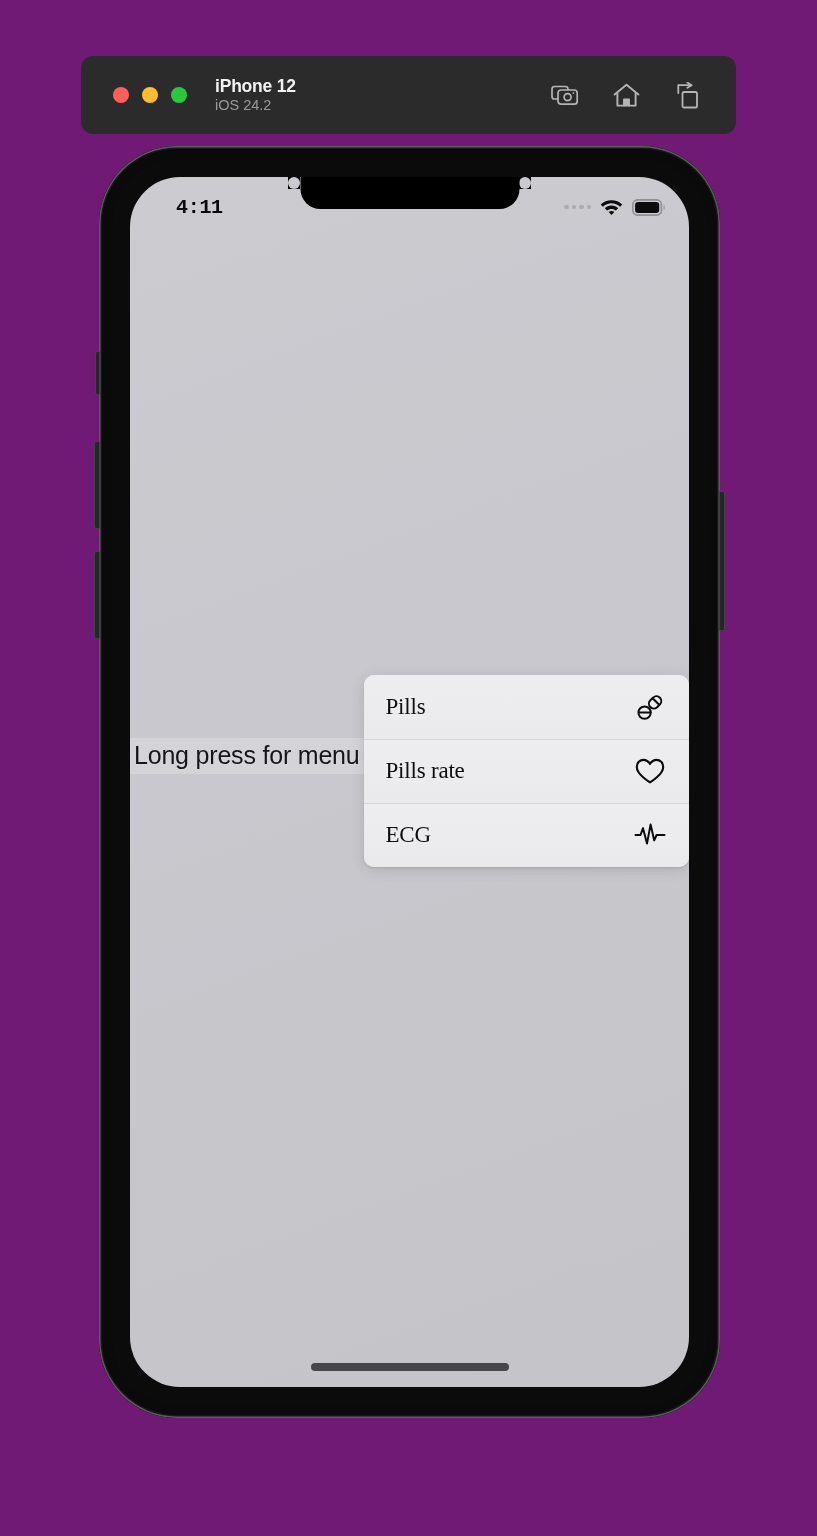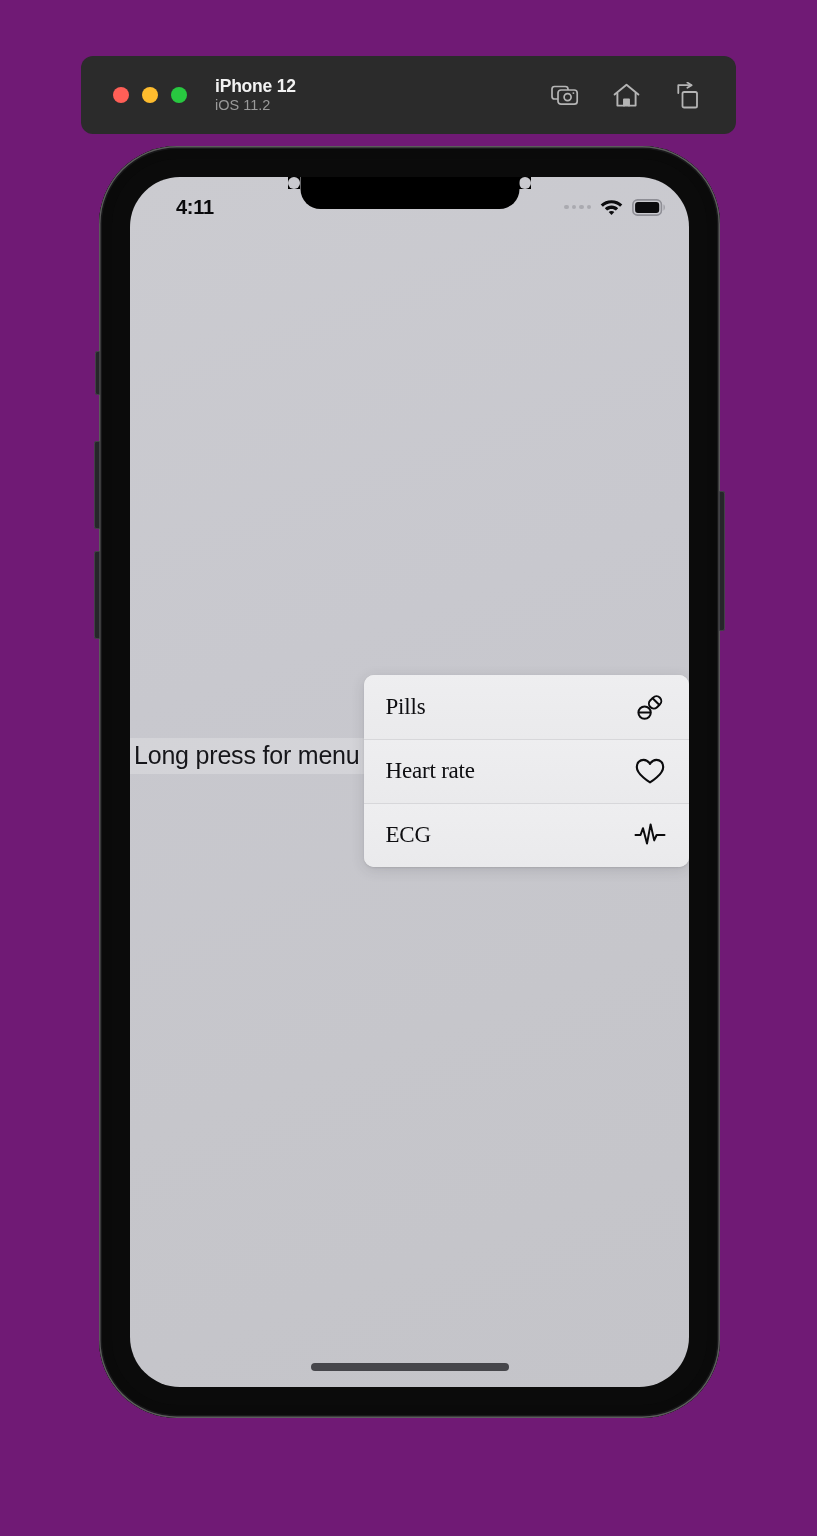--- a/index.html
+++ b/index.html
@@ -154,20 +154,21 @@
   
   .statusbar {
     position:absolute;
     top:0; left:0;
     width:100%;
     height:48px;
     z-index:7;
     display:flex;
     align-items:center;
     padding:6px 27px 0 27px;
+    font-family:Liberation Mono, monospace;
   }
   .sb-time {
     font-size:20px;
     font-weight:bold;
     color:#0a0a0c;
     letter-spacing:-0.3px;
     margin-left:19px;
     margin-top:6px;
   }
   .sb-right {
@@ -269,21 +270,21 @@
   <div class="sim-titlebar">
 
     <div class="traffic-lights">
       <span class="tl-dot tl-close"></span>
       <span class="tl-dot tl-min"></span>
       <span class="tl-dot tl-max"></span>
     </div>
 
     <div class="sim-title-text">
       <span class="sim-device-name">iPhone 12</span>
-      <span class="sim-os-version">iOS 11.2</span>
+      <span class="sim-os-version">iOS 24.2</span>
     </div>
 
     <div class="sim-toolbar">
 
       <div class="tb-btn">
         <span>
           <svg width="28" height="24" viewBox="0 0 28 24" fill="none" stroke="#b5b5b5" stroke-width="1.7" stroke-linejoin="round">
             <rect x="1" y="3.5" width="16" height="12.5" rx="2.6"></rect>
             <rect x="7" y="7" width="19.2" height="14.2" rx="3" fill="#2b2b2b"></rect>
             <circle cx="16.6" cy="14.1" r="3.5"></circle>
@@ -367,21 +368,21 @@
               <svg width="31" height="31" viewBox="0 0 31 31" fill="none" stroke="#0b0b0d" stroke-width="2" stroke-linecap="round">
                 <circle cx="9.6" cy="20.6" r="6.2"></circle>
                 <line x1="4.1" x2="15.1" y1="20.6" y2="20.6"></line>
                 <rect x="13.4" y="5.6" width="13.4" height="9.6" rx="4.8" transform="rotate(-44 20.1 10.4)"></rect>
                 <line x1="17.6" y1="6.2" x2="24.2" y2="12.8"></line>
               </svg>
             </span>
           </div>
 
           <div class="menu-row">
-            <span class="menu-label">Heart rate</span>
+            <span class="menu-label">Pills rate</span>
             <span class="menu-icon">
               <svg width="30" height="27" viewBox="0 0 30 27" fill="none" stroke="#0b0b0d" stroke-width="2.1" stroke-linejoin="round">
                 <path d="M15 24.4C15 24.4 1.8 16.6 1.8 8.9 1.8 4.7 4.9 1.9 8.5 1.9c2.8 0 5.1 1.7 6.5 4 1.4-2.3 3.7-4 6.5-4 3.6 0 6.7 2.8 6.7 7 0 7.7-13.2 15.5-13.2 15.5z"></path>
               </svg>
             </span>
           </div>
 
           <div class="menu-row">
             <span class="menu-label">ECG</span>
             <span class="menu-icon">

